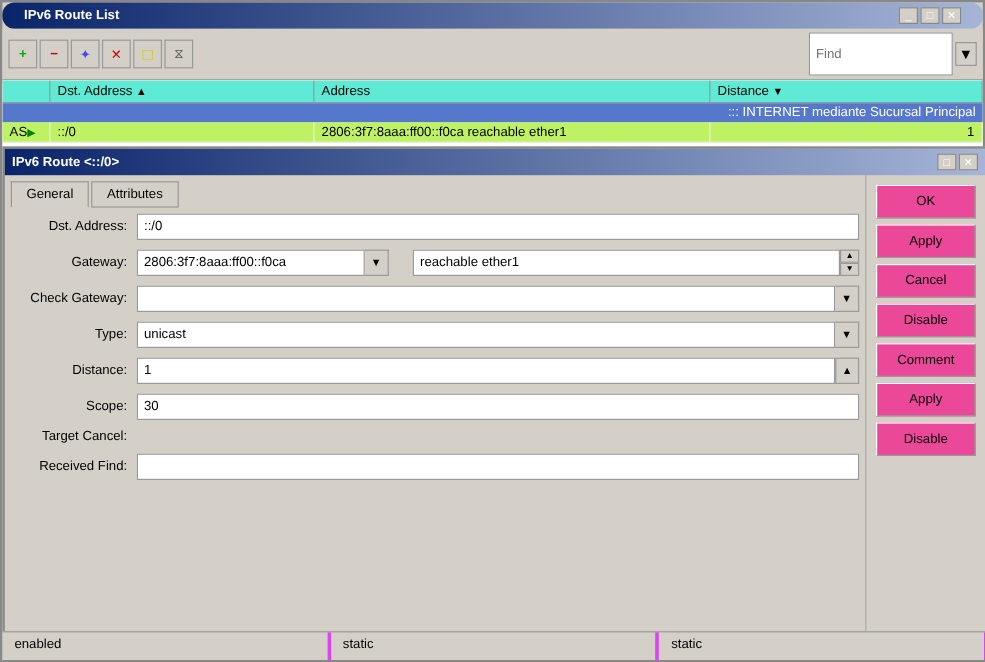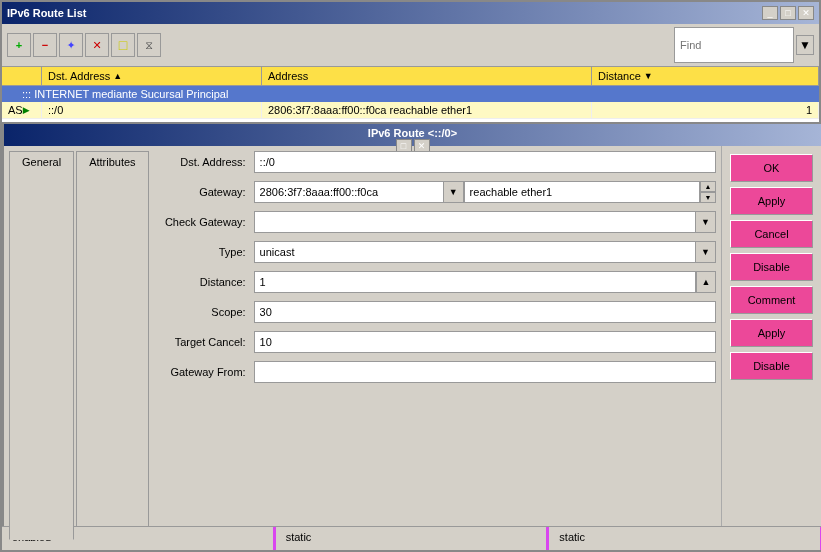--- a/index.html
+++ b/index.html
@@ -18,25 +18,26 @@
       height: 552px;
       border: 2px solid #888;
       background: #d4d0c8;
       display: flex;
       flex-direction: column;
     }
 
     .window-titlebar {
       background: linear-gradient(to right, #0a246a, #a6b5d7);
       color: white;
-      padding: 3px 5px;
+      padding: 3px 18px;
       display: flex;
       align-items: center;
       justify-content: space-between;
       height: 22px;
+      border-radius: 10px;
     }
 
     .window-title {
       font-size: 11px;
       font-weight: bold;
     }
 
     .titlebar-buttons {
       display: flex;
       gap: 2px;
@@ -100,21 +101,21 @@
 
     
     .table-area {
       flex: 1;
       background: white;
       overflow: hidden;
     }
 
     .table-header {
       display: flex;
-      background: #fde047;
+      background: #5eead4;
       border-bottom: 1px solid #999;
     }
 
     .th {
       padding: 3px 6px;
       border-right: 1px solid #999;
       font-size: 11px;
       font-weight: normal;
       display: flex;
       align-items: center;
@@ -122,22 +123,23 @@
     }
 
     .th-check { width: 40px; }
     .th-dst { width: 220px; }
     .th-gw { width: 330px; }
     .th-dist { flex: 1; }
 
     .table-row-group {
       background: #5577cc;
       color: white;
-      padding: 2px 20px;
-      font-size: 11px;
+      padding: 2px 6px;
+      font-size: 11px;
+      text-align: right;
     }
 
     .table-row {
       display: flex;
       border-bottom: 1px solid #eee;
       background: white;
     }
 
     .td {
       padding: 2px 6px;
@@ -172,38 +174,37 @@
     }
 
     .inner-titlebar {
       background: linear-gradient(to right, #0a246a, #a6b5d7);
       color: white;
       padding: 3px 6px;
       display: flex;
       align-items: center;
       justify-content: space-between;
       height: 22px;
+    }
+
+    .inner-title {
+      font-size: 11px;
+      font-weight: bold;
+    }
+
+    .inner-content {
+      display: flex;
+      flex: 1;
+    }
+
+    .inner-main {
+      flex: 1;
+      padding: 5px;
+      display: flex;
       flex-direction: column;
-    }
-
-    .inner-title {
-      font-size: 11px;
-      font-weight: bold;
-    }
-
-    .inner-content {
-      display: flex;
-      flex: 1;
-    }
-
-    .inner-main {
-      flex: 1;
-      padding: 5px;
-      display: flex;
-      flex-direction: row;
     }
 
     
     .tabs {
       display: flex;
       gap: 2px;
       margin-bottom: 5px;
     }
 
     .tab {
@@ -293,21 +294,21 @@
       display: flex;
       align-items: center;
       justify-content: center;
       cursor: pointer;
       font-size: 9px;
     }
 
     .reachable-with-arrows {
       display: flex;
       flex: 1;
-      margin-left: 0;
+      margin-left: 20px;
     }
 
     .reachable-arrows {
       display: flex;
       flex-direction: column;
       width: 16px;
     }
 
     .reachable-arrows span {
       height: 11px;
@@ -396,21 +397,21 @@
       </div>
       <div class="th th-gw">
         <span>Address</span>
       </div>
       <div class="th th-dist">
         <span>Distance</span>
         <span style="font-size:9px;">▼</span>
       </div>
     </div>
     <div class="table-row-group">::: INTERNET mediante Sucursal Principal</div>
-    <div class="table-row" style="background:#fef9c3;">
+    <div class="table-row" style="background:#bef264;">
       <div class="td td-check">
         <span style="font-size:11px;">AS</span>
         <span class="play-icon">▶</span>
       </div>
       <div class="td td-dst">::/0</div>
       <div class="td td-gw">2806:3f7:8aaa:ff00::f0ca reachable ether1</div>
       <div class="td td-dist">1</div>
     </div>
   </div>
 
@@ -479,25 +480,24 @@
             </div>
           </div>
 
           <div class="form-row">
             <div class="form-label">Scope:</div>
             <input class="form-input form-input-full" type="text" value="30" style="">
           </div>
 
           <div class="form-row">
             <div class="form-label">Target Cancel:</div>
-            <input class="form-input form-input-full" type="text" value="10" style="">
-          </div>
-
-          <div class="form-row">
-            <div class="form-label">Gateway From:</div>
+          </div>
+
+          <div class="form-row">
+            <div class="form-label">Received Find:</div>
             <input class="form-input form-input-full" type="text" style="">
           </div>
 
         </div>
       </div>
 
       <div class="right-panel">
         <button class="action-btn">OK</button>
         <button class="action-btn">Apply</button>
         <button class="action-btn">Cancel</button>

